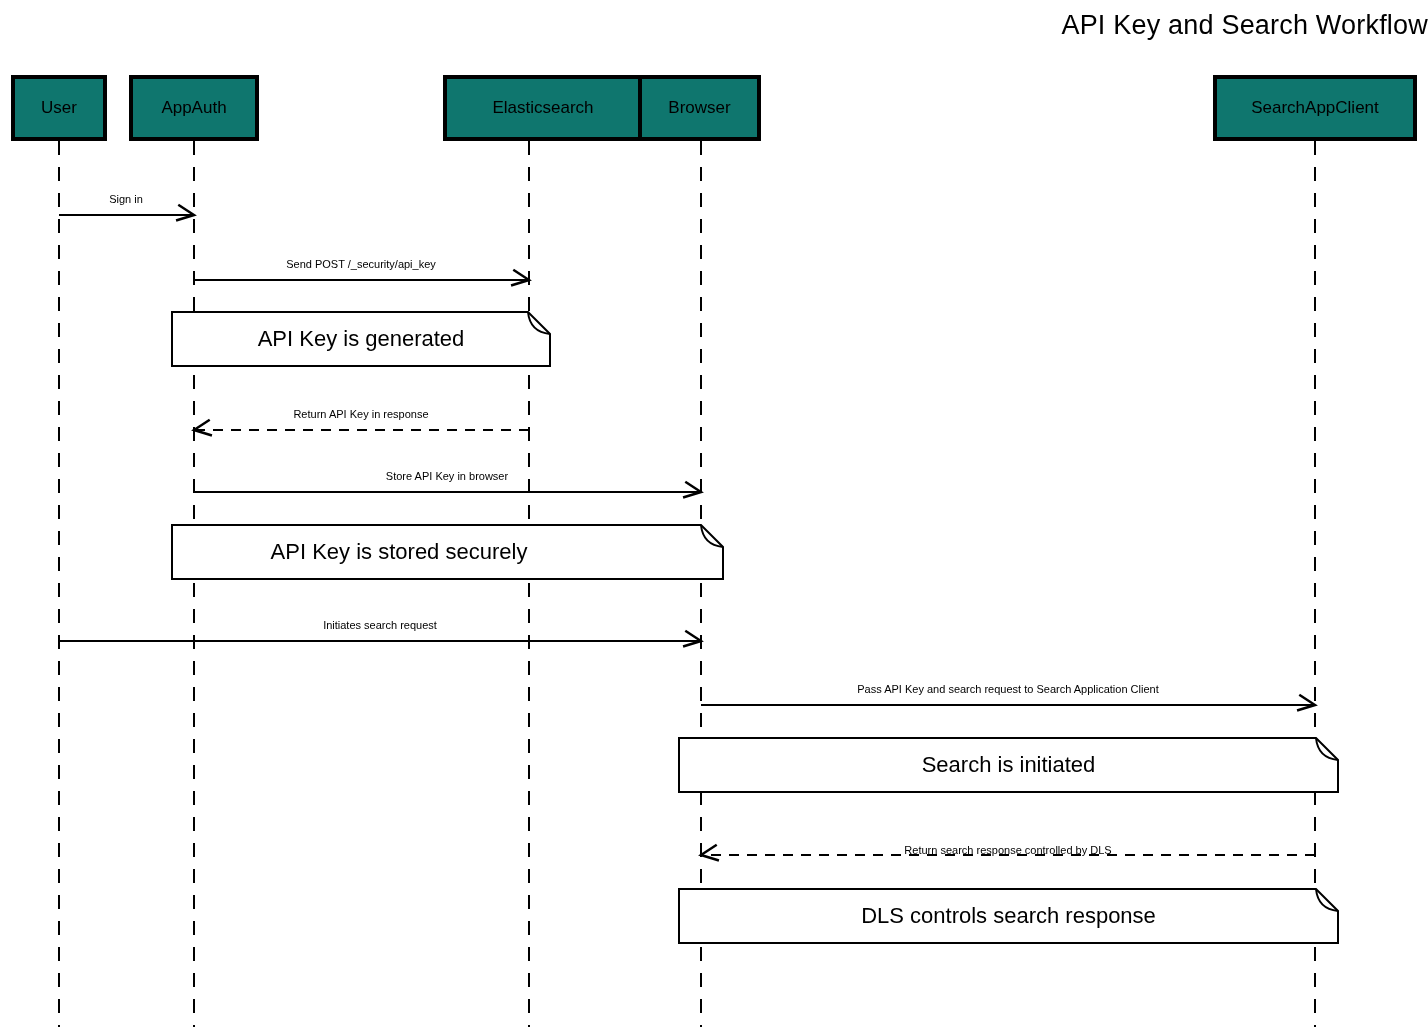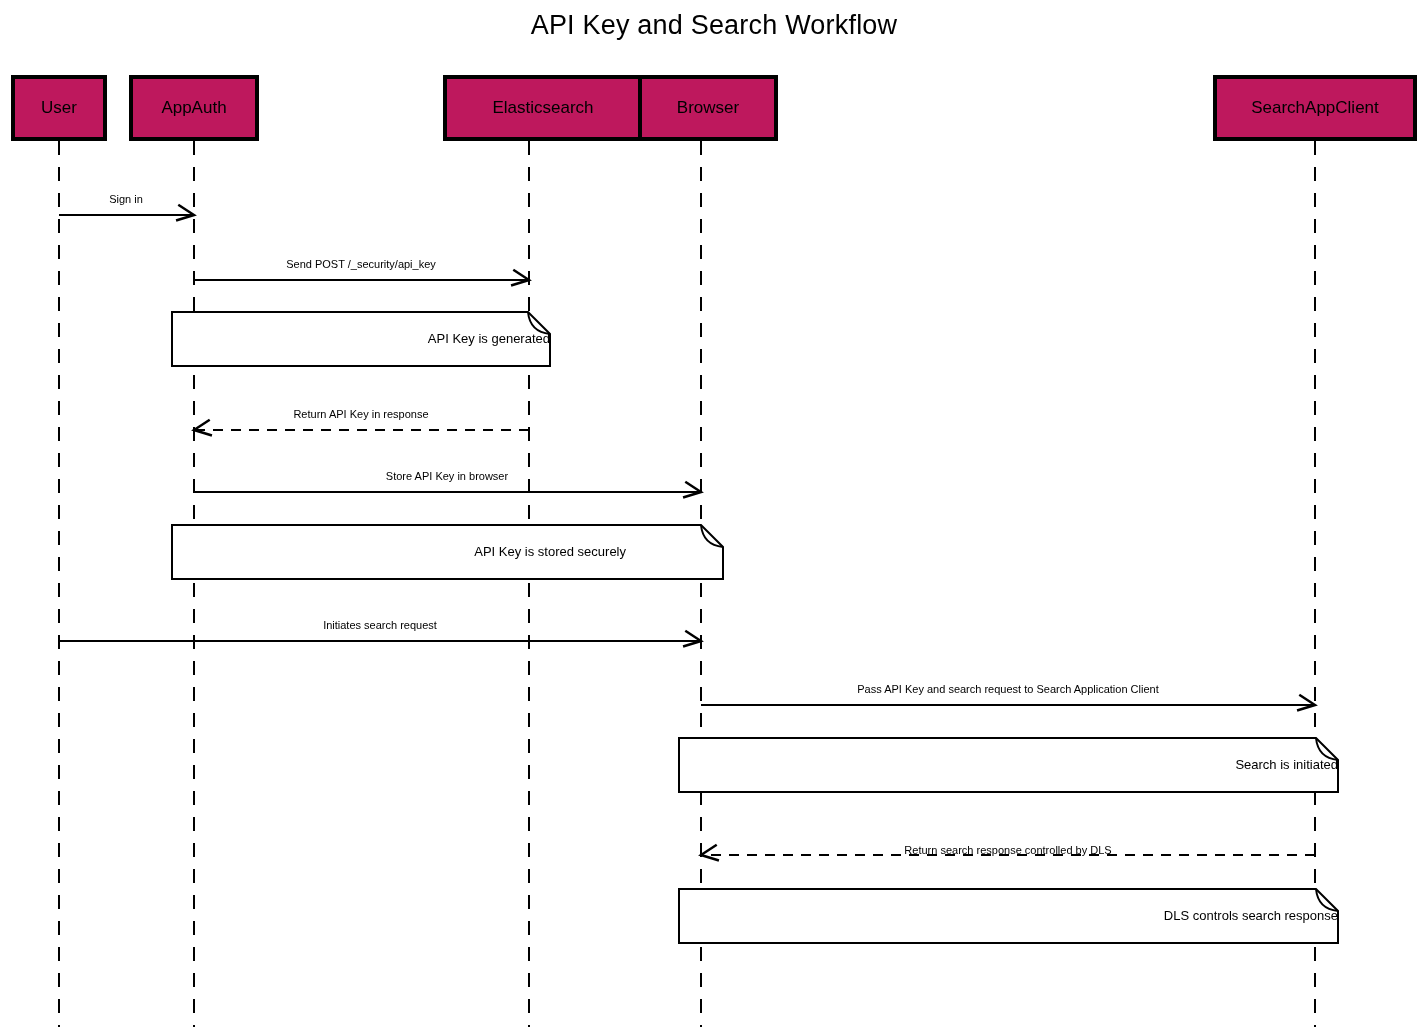--- a/index.html
+++ b/index.html
@@ -14,55 +14,55 @@
     height: 1027px;
     background: #ffffff;
     overflow: hidden;
     color: #000000;
   }
   .diagram-title {
     position: absolute;
     top: 10px;
     left: 0;
     width: 1428px;
-    text-align: center;
+    text-align: right;
     font-size: 27px;
     letter-spacing: 0.2px;
     color: #000000;
   }
   svg.layer {
     position: absolute;
     top: 0;
     left: 0;
   }
   .participant {
     position: absolute;
     top: 75px;
     height: 66px;
     box-sizing: border-box;
     border: 4px solid #000000;
-    background: #be185d;
+    background: #0f766e;
     display: flex;
     align-items: center;
     justify-content: center;
     font-size: 17px;
     z-index: 3;
   }
   .msg-label {
     position: absolute;
     transform: translateX(-50%);
     white-space: nowrap;
     font-size: 11px;
     line-height: 20px;
     z-index: 4;
   }
   .note-label {
     position: absolute;
-    text-align: right;
-    font-size: 13px;
+    text-align: center;
+    font-size: 22px;
     line-height: 22px;
     z-index: 4;
   }
 </style>
 </head>
 <body>
 
 <div class="canvas">
 
   <div class="diagram-title">API Key and Search Workflow</div>
@@ -117,21 +117,21 @@
 
   <div class="participant" style="left:11px;   width:96px;">
     <span>User</span>
   </div>
   <div class="participant" style="left:129px;  width:130px;">
     <span>AppAuth</span>
   </div>
   <div class="participant" style="left:443px;  width:200px;">
     <span>Elasticsearch</span>
   </div>
-  <div class="participant" style="left:638px;  width:140px;">
+  <div class="participant" style="left:638px;  width:123px;">
     <span>Browser</span>
   </div>
   <div class="participant" style="left:1213px; width:204px;">
     <span>SearchAppClient</span>
   </div>
 
   <div class="msg-label" style="left:126px;  top:189px;">Sign in</div>
   <div class="msg-label" style="left:361px;  top:254px;">Send POST /_security/api_key</div>
   <div class="msg-label" style="left:361px;  top:404px;">Return API Key in response</div>
   <div class="msg-label" style="left:447px;  top:466px;">Store API Key in browser</div>

